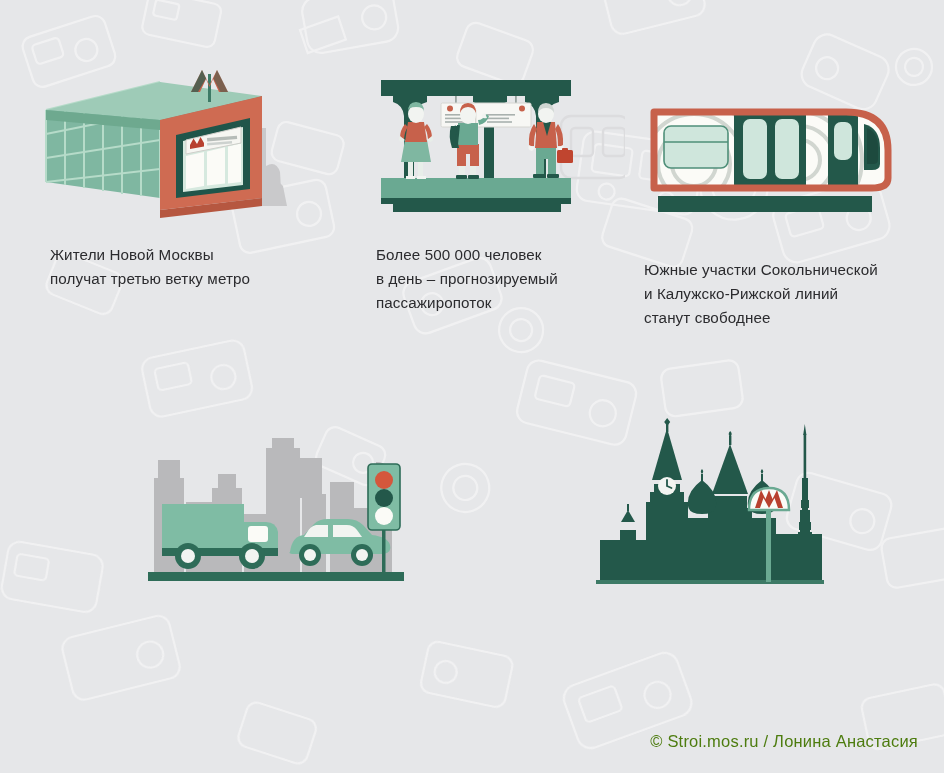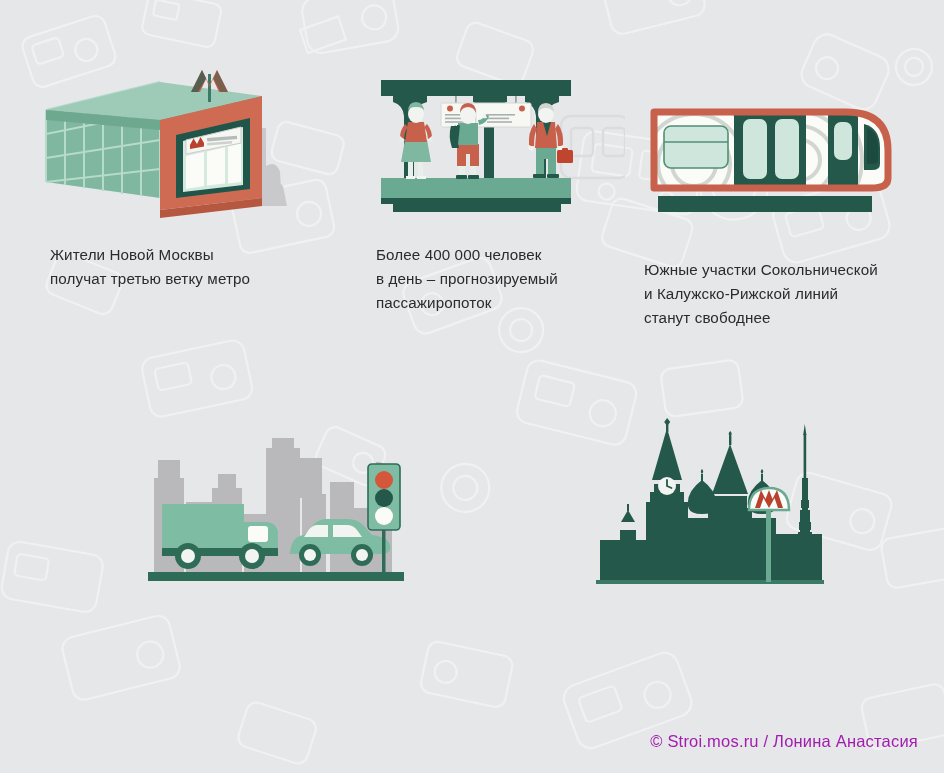--- a/index.html
+++ b/index.html
@@ -39,21 +39,21 @@
   #panel-train .caption{left:14px;top:258px;}
 
   #panel-traffic{left:130px;top:408px;width:320px;height:290px;}
   #panel-traffic .art{left:10px;top:20px;}
 
   #panel-kremlin{left:570px;top:408px;width:330px;height:290px;}
   #panel-kremlin .art{left:20px;top:10px;}
 
   #footer-credit{
     position:absolute;right:26px;bottom:22px;
-    color:#a21caf;font-size:16.5px;letter-spacing:.2px;
+    color:#4d7c0f;font-size:16.5px;letter-spacing:.2px;
     font-family:"Liberation Sans","DejaVu Sans",sans-serif;
   }
 </style>
 </head>
 <body>
 
 <svg class="bg-watermarks" width="944" height="773" viewBox="0 0 944 773">
   <g fill="none" stroke="#f2f2f3" stroke-width="2.2" opacity="0.95">
     <g transform="translate(20,40) rotate(-18)">
       <rect x="0" y="0" rx="10" width="86" height="52"></rect>
@@ -317,21 +317,21 @@
         <path d="M183 52 q6 8 5 22 l-5 0 q0 -12 -3 -17 z" fill="#c7614b"></path>
         <path d="M168 50 h8 l-4 14 z" fill="#23584a"></path>
         <path d="M154 73 q-2 5 3 6 l3 -3 z" fill="#f2f4f1"></path>
         <path d="M188 73 q2 5 -3 6 l-3 -3 z" fill="#f2f4f1"></path>
         <rect x="182" y="78" width="16" height="13" rx="1.5" fill="#c0452f"></rect>
         <rect x="187" y="76" width="6" height="3" rx="1" fill="#c0452f"></rect>
         <ellipse cx="171" cy="42" rx="8" ry="9" fill="#f2f4f1"></ellipse>
         <path d="M163 41 q0 -10 8 -10 q8 0 8 10 q-2 -5 -8 -5 q-6 0 -8 5 z" fill="#cfd6d2"></path>
       </g>
     </svg>
-    <div class="caption">Более 400 000 человек
+    <div class="caption">Более 500 000 человек
 в день – прогнозируемый
 пассажиропоток</div>
   </div>
 
   <div class="panel" id="panel-train">
     <svg class="art" width="252" height="116" viewBox="0 0 252 116">
       <defs>
         <clipPath id="trainClip">
           <path d="M4 8 H196 q42 0 42 38 v28 q0 10 -16 10 H4 Z"></path>
         </clipPath>

